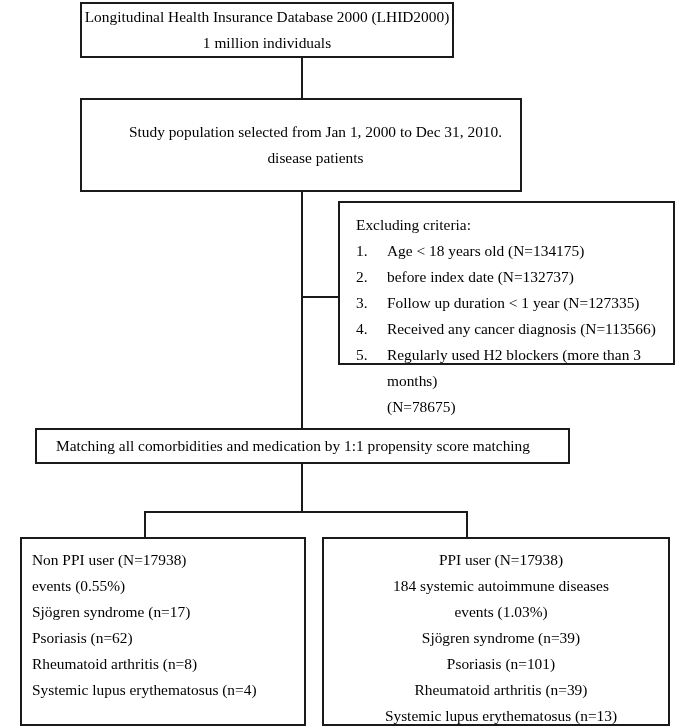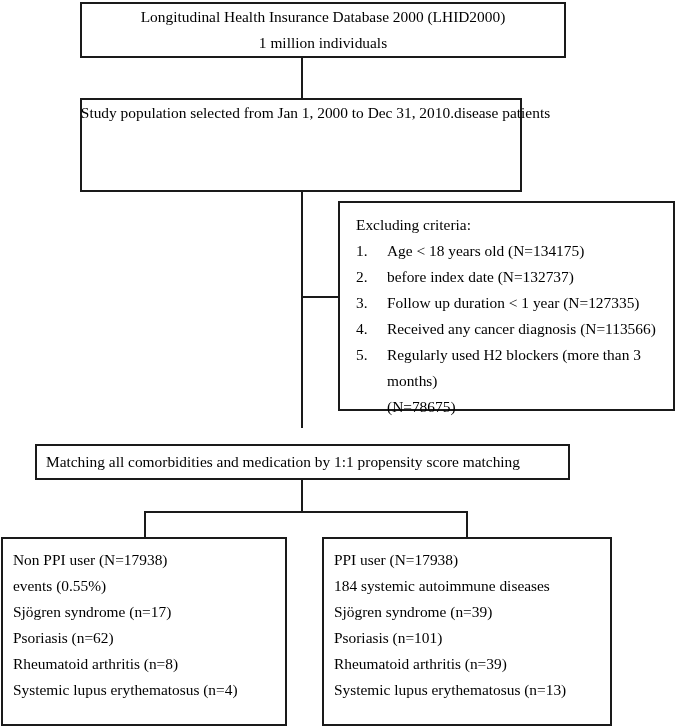--- a/index.html
+++ b/index.html
@@ -28,45 +28,45 @@
     line-height: 26px;
     white-space: nowrap;
   }
   .node.centered .line {
     text-align: center;
   }
   
   #node-database {
     left: 80px;
     top: 2px;
-    width: 486px;
+    width: 374px;
     height: 56px;
     display: flex;
     flex-direction: column;
     justify-content: center;
     align-items: center;
   }
   
   #node-study-population {
     left: 80px;
     top: 98px;
     width: 442px;
     height: 94px;
     display: flex;
-    flex-direction: row;
+    flex-direction: column;
     justify-content: center;
     padding-left: 29px;
     text-align: center;
   }
   
   #node-exclusions {
     left: 338px;
     top: 201px;
     width: 337px;
-    height: 210px;
+    height: 164px;
     padding: 9px 6px 0 16px;
   }
   #node-exclusions .heading {
     font-size: 15.4px;
     line-height: 26px;
     white-space: nowrap;
   }
   #node-exclusions ol {
     list-style: none;
     margin: 0;
@@ -86,41 +86,42 @@
   #node-exclusions li .txt {
     display: block;
     font-family: Liberation Serif, serif;
   }
   #node-exclusions li .txt .wrap {
     display: block;
   }
   
   #node-matching {
     left: 35px;
-    top: 444px;
+    top: 428px;
     width: 535px;
     height: 36px;
     display: flex;
     align-items: center;
-    padding-left: 9px;
+    padding-left: 19px;
   }
   
   #node-non-ppi {
-    left: 1px;
+    left: 20px;
     top: 537px;
     width: 286px;
     height: 189px;
     padding: 8px 0 0 10px;
   }
   #node-ppi {
     left: 322px;
     top: 537px;
-    width: 290px;
+    width: 348px;
     height: 189px;
     padding: 8px 0 0 10px;
+    text-align: center;
   }
   
   .conn {
     position: absolute;
     background: #1a1a1a;
     z-index: 1;
   }
   .vline { width: 2px; }
   .hline { height: 2px; }
 </style>
@@ -199,19 +200,20 @@
     <div class="line">events (0.55%)</div>
     <div class="line">Sjögren syndrome (n=17)</div>
     <div class="line">Psoriasis (n=62)</div>
     <div class="line">Rheumatoid arthritis (n=8)</div>
     <div class="line">Systemic lupus erythematosus (n=4)</div>
   </div>
 
   <div class="node" id="node-ppi">
     <div class="line">PPI user (N=17938)</div>
     <div class="line">184 systemic autoimmune diseases</div>
+    <div class="line">events (1.03%)</div>
     <div class="line">Sjögren syndrome (n=39)</div>
     <div class="line">Psoriasis (n=101)</div>
     <div class="line">Rheumatoid arthritis (n=39)</div>
     <div class="line">Systemic lupus erythematosus (n=13)</div>
   </div>
 
 </div>
 
 </body></html>

